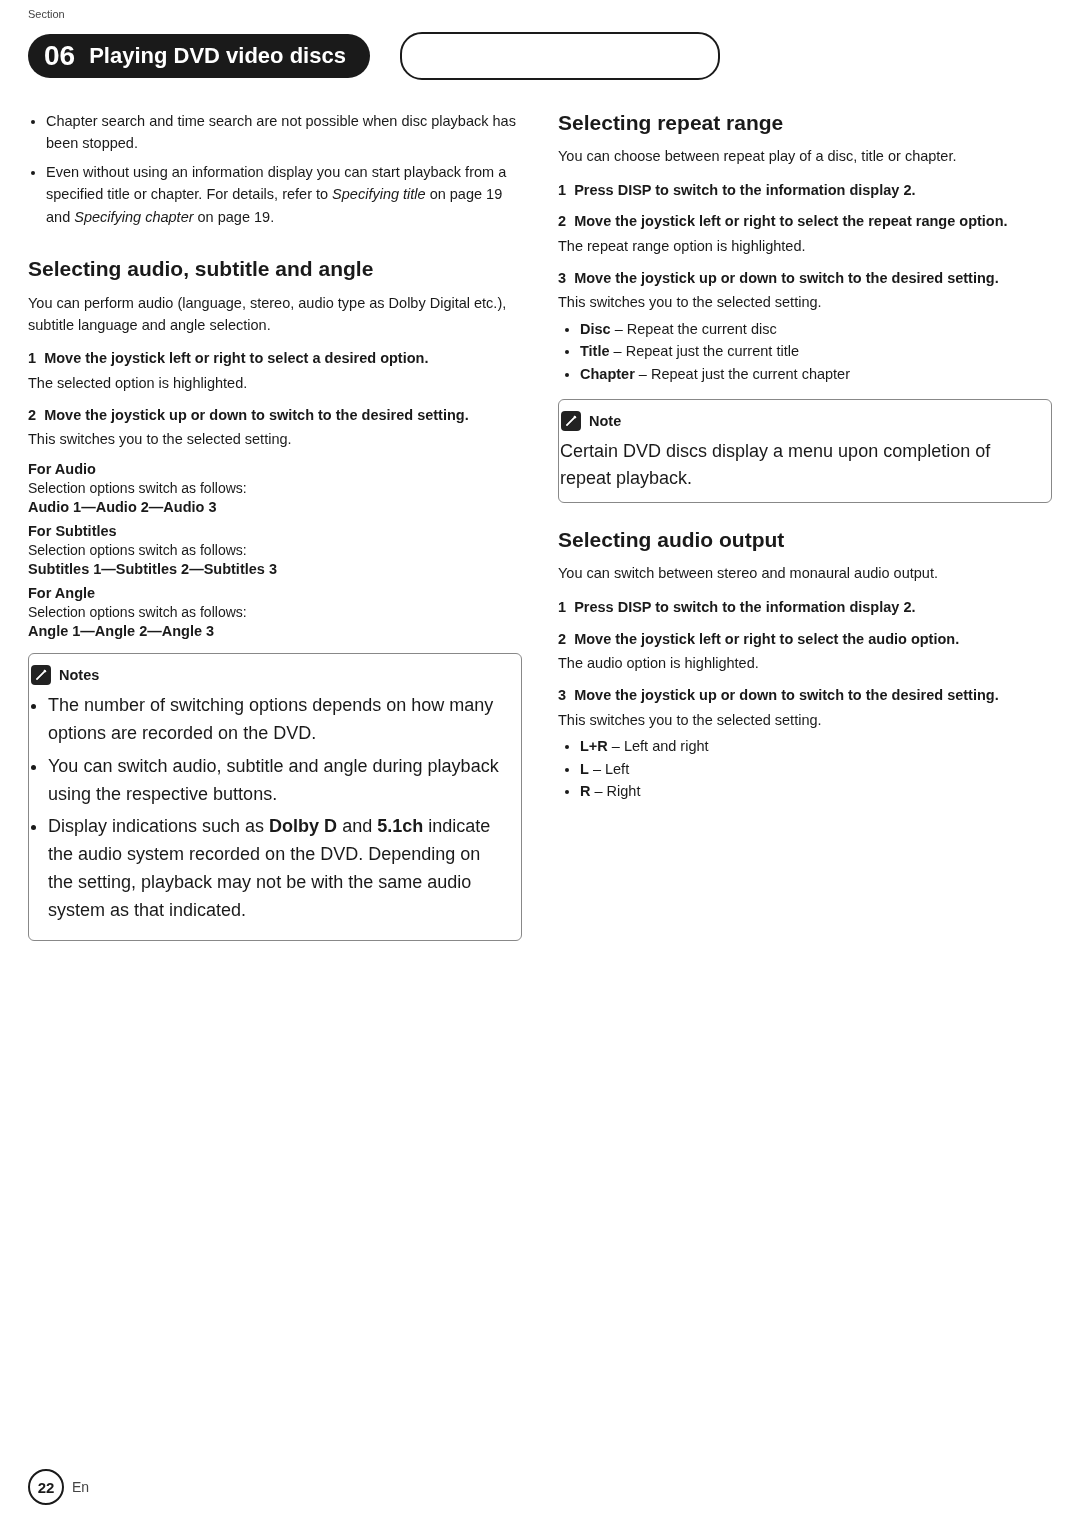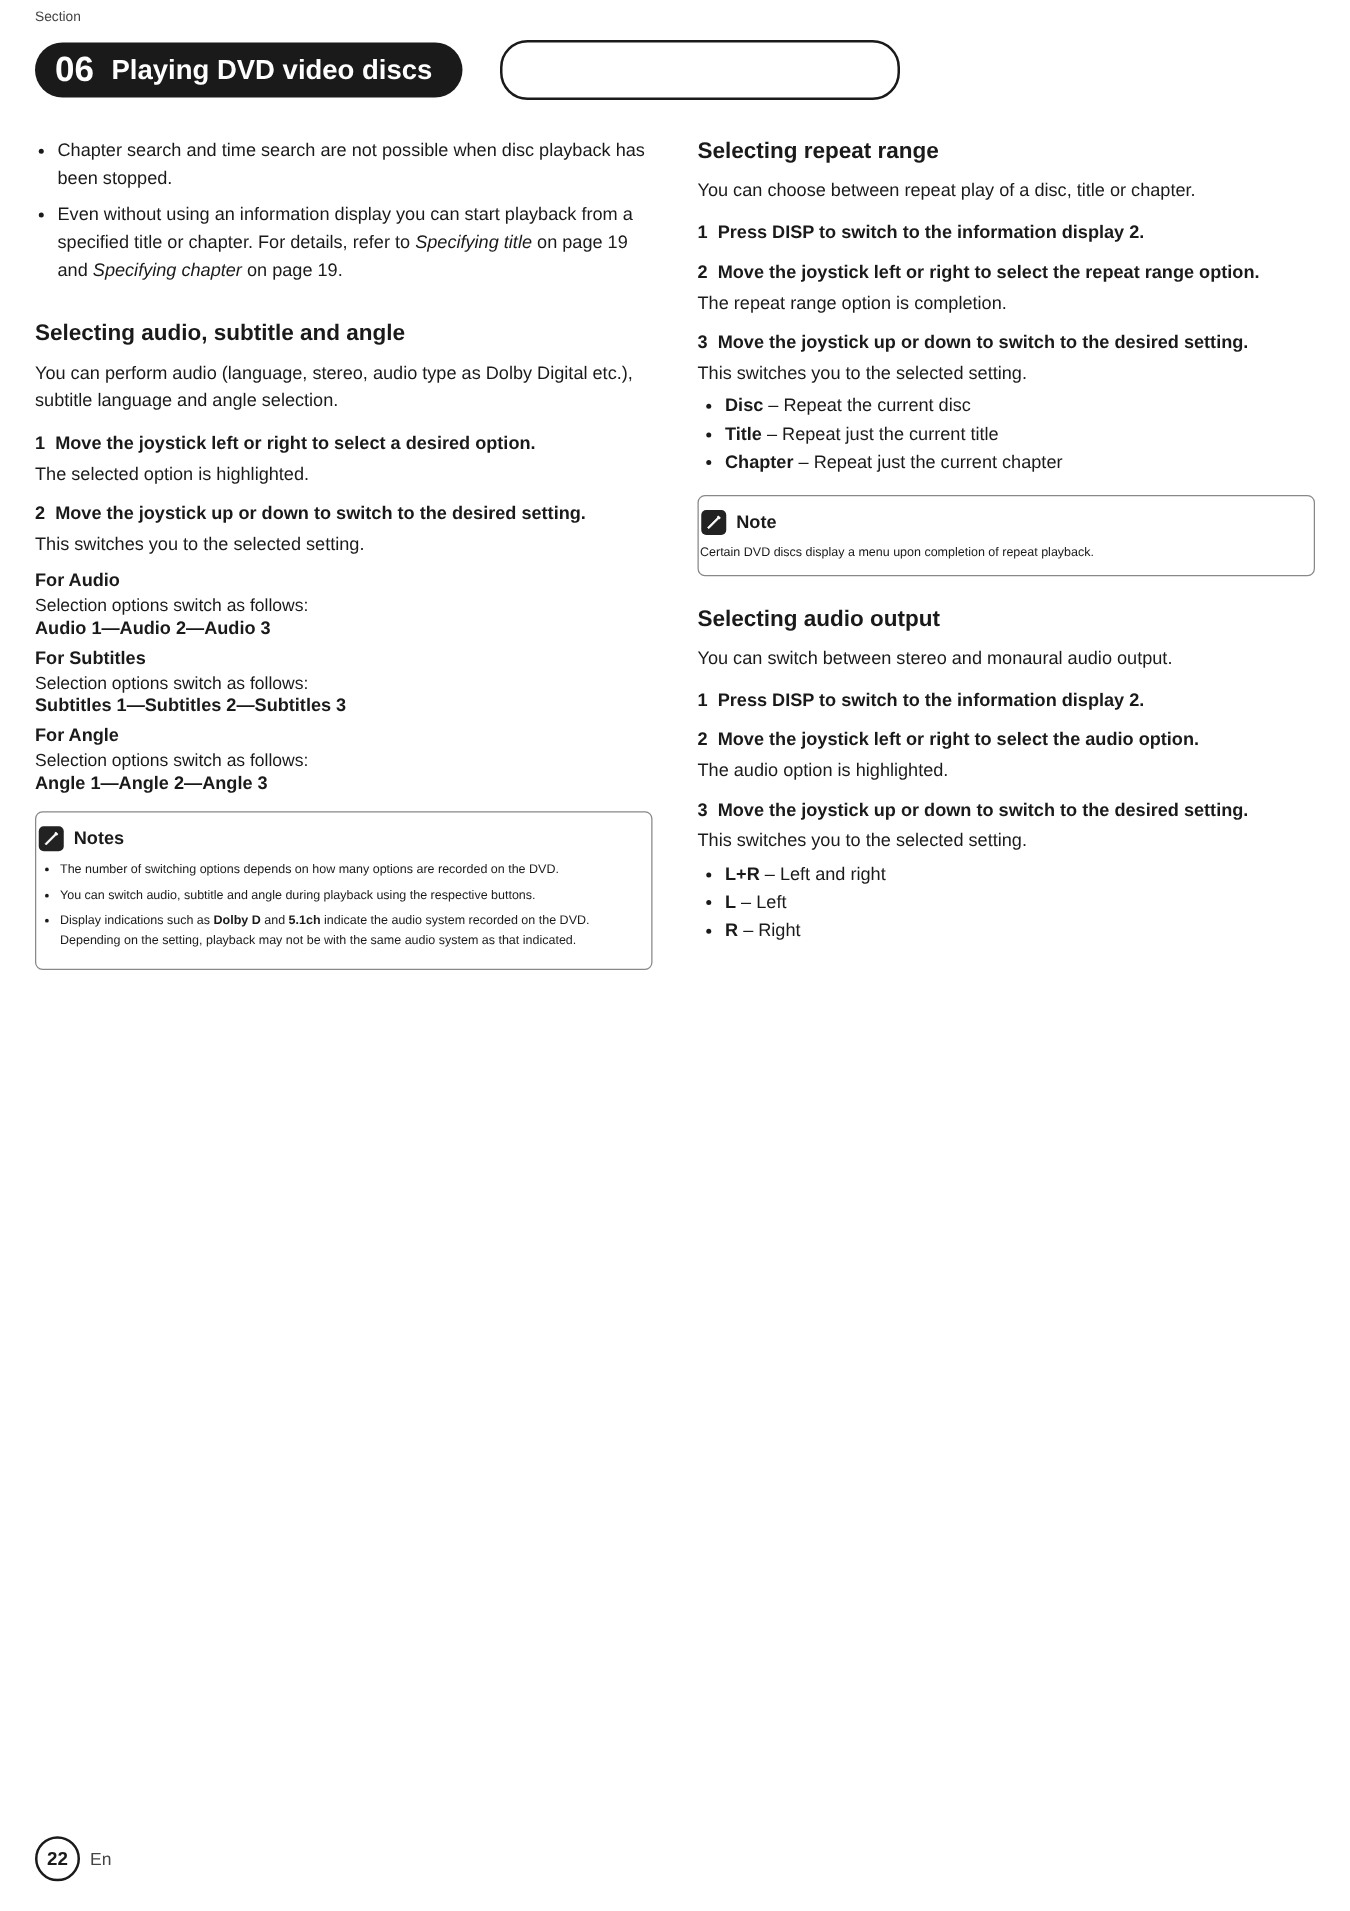--- a/index.html
+++ b/index.html
@@ -85,21 +85,21 @@
       line-height: 1.55;
       margin-bottom: 6px;
       color: #1a1a1a;
     }
     .intro-bullets ul li em {
       font-style: italic;
     }
 
     
     .section-heading {
-      font-size: 18px;
+      font-size: 21px;
       font-weight: bold;
       margin-bottom: 10px;
       margin-top: 0;
       line-height: 1.2;
     }
 
     .section-body {
       font-size: 14.5px;
       line-height: 1.55;
       margin-bottom: 12px;
@@ -155,21 +155,21 @@
       font-size: 14.5px;
       margin-bottom: 6px;
     }
     .note-icon {
       width: 22px;
       height: 22px;
       margin-right: 7px;
       flex-shrink: 0;
     }
     .note-body {
-      font-size: 10px;
+      font-size: 18px;
       line-height: 1.5;
       color: #1a1a1a;
     }
     .note-body ul {
       list-style: disc;
       padding-left: 18px;
     }
     .note-body ul li {
       margin-bottom: 5px;
       line-height: 1.55;
@@ -310,21 +310,21 @@
       <div class="step">
         <p class="step-heading">
           <span>1&nbsp;&nbsp;</span><span>Press DISP to switch to the information display 2.</span>
         </p>
       </div>
 
       <div class="step">
         <p class="step-heading">
           <span>2&nbsp;&nbsp;</span><span>Move the joystick left or right to select the repeat range option.</span>
         </p>
-        <p class="step-body">The repeat range option is completion.</p>
+        <p class="step-body">The repeat range option is highlighted.</p>
       </div>
 
       <div class="step">
         <p class="step-heading">
           <span>3&nbsp;&nbsp;</span><span>Move the joystick up or down to switch to the desired setting.</span>
         </p>
         <p class="step-body">This switches you to the selected setting.</p>
         <ul class="bullet-list">
           <li><b>Disc</b> – Repeat the current disc</li>
           <li><b>Title</b> – Repeat just the current title</li>

